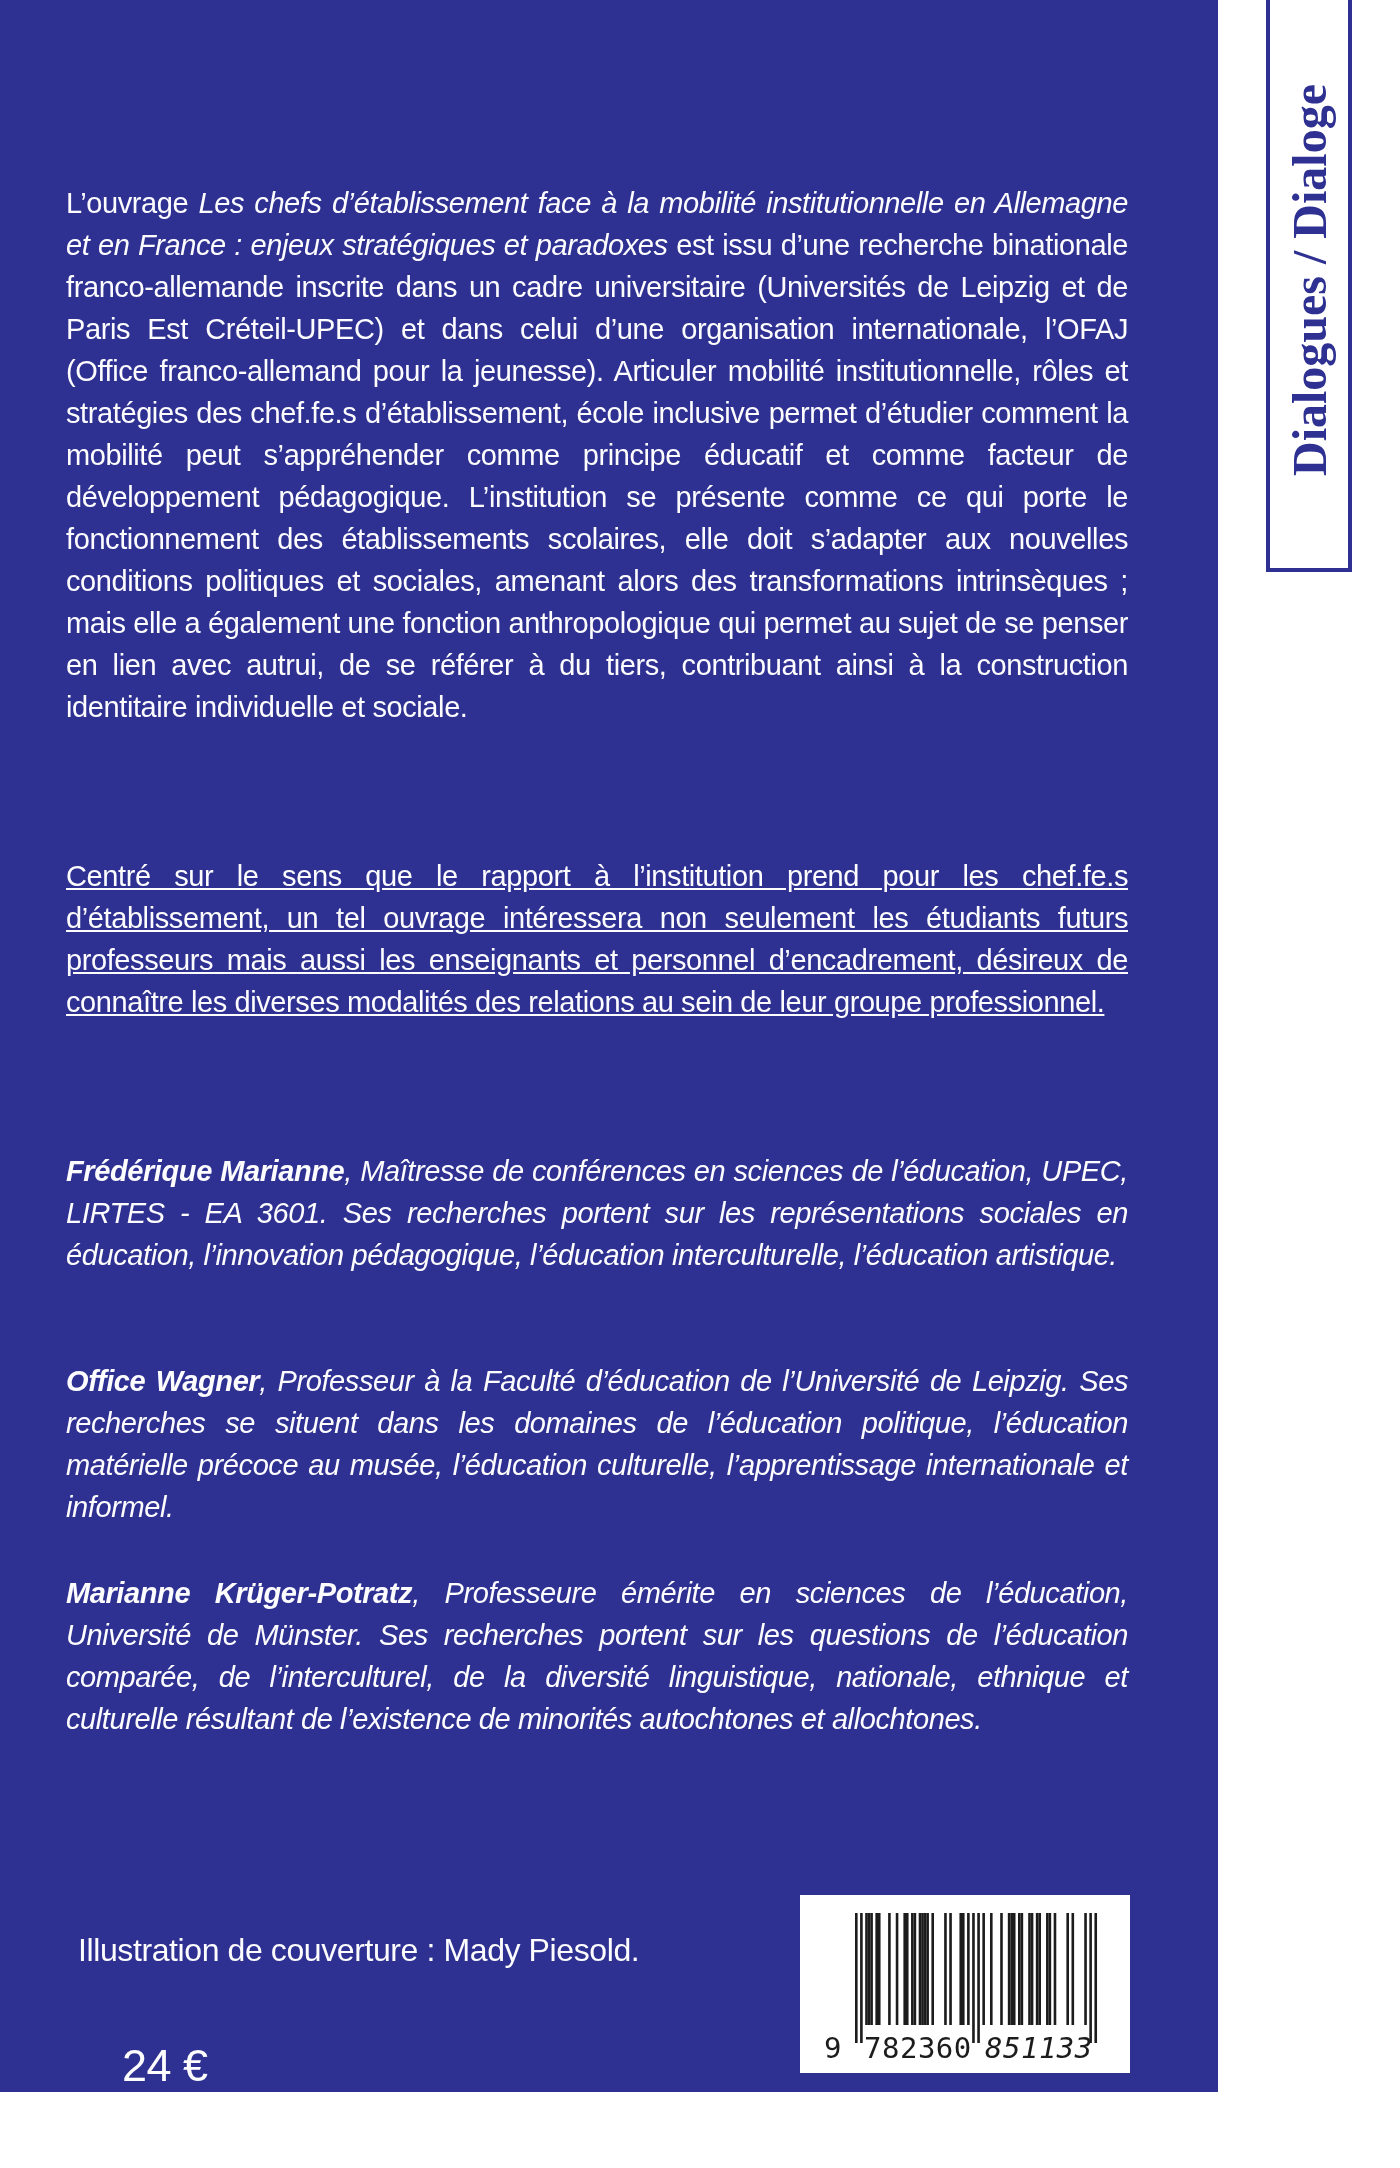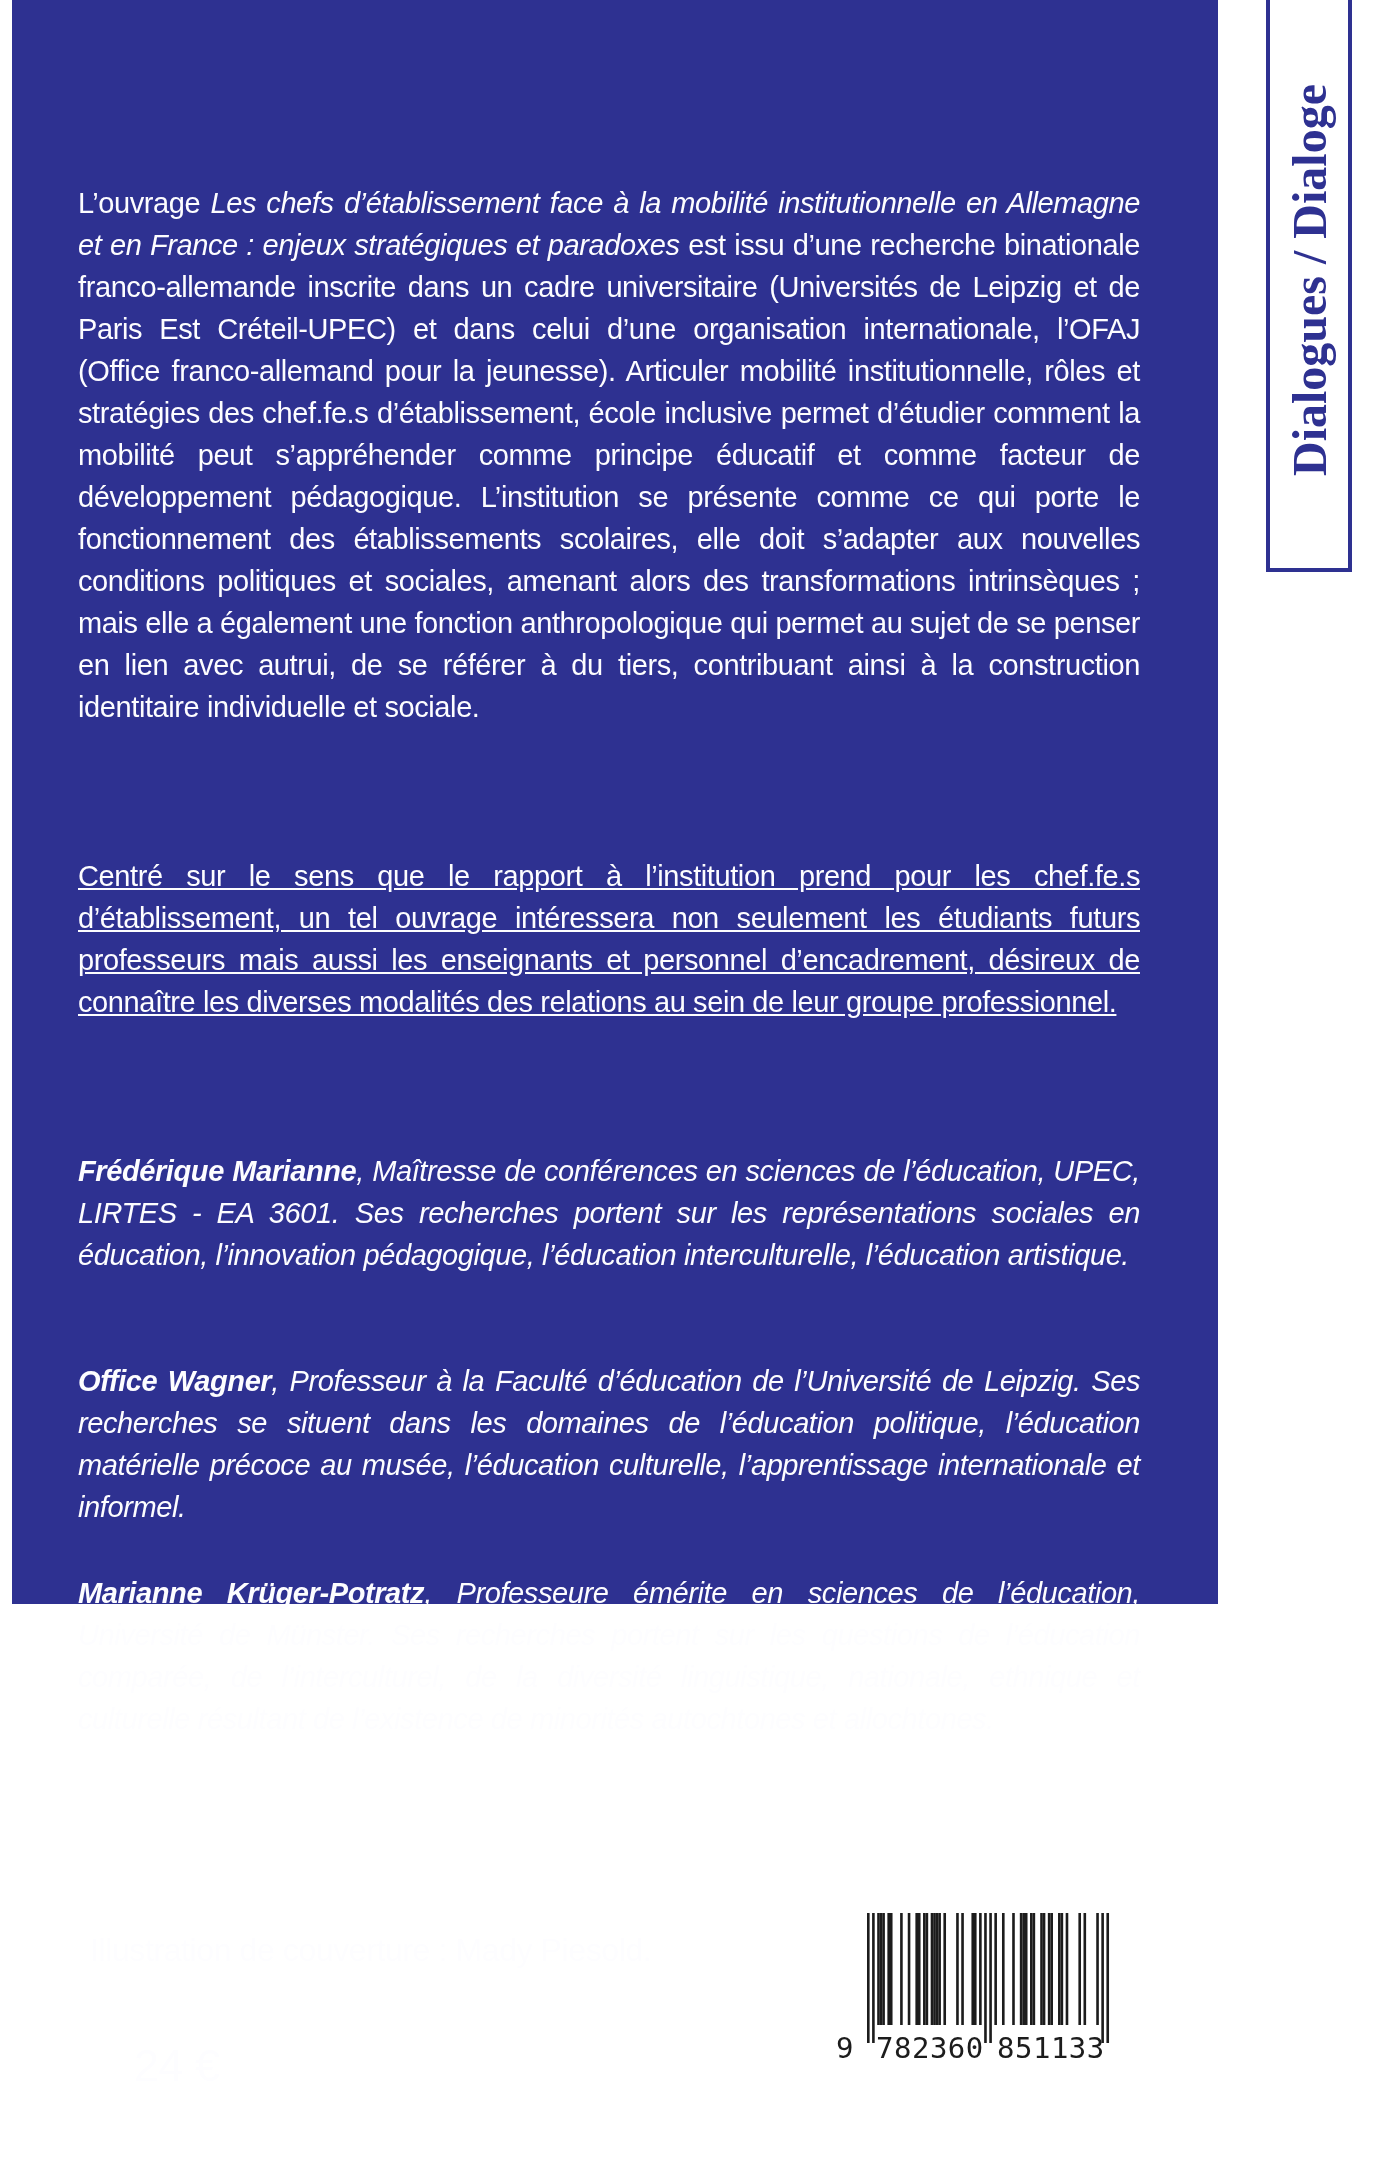--- a/index.html
+++ b/index.html
@@ -9,21 +9,21 @@
   }
   *{margin:0;padding:0;box-sizing:border-box;}
   html,body{width:1400px;height:2168px;}
   body{
     position:relative;
     background:#ffffff;
     font-family:"Liberation Sans","DejaVu Sans",sans-serif;
     overflow:hidden;
   }
   .cover{
-    position:absolute;left:12px;top:0;width:1218px;height:1604px;
+    position:absolute;left:0;top:0;width:1218px;height:2092px;
     background:var(--blue);
   }
   .para{
     position:absolute;left:66px;width:1062px;
     color:var(--txt);
     font-size:29px;line-height:42px;letter-spacing:-0.4px;
     text-align:justify;
     hyphens:none;-webkit-hyphens:none;
   }
   .seg-roman{font-style:normal;}
@@ -43,21 +43,21 @@
     background:#ffffff;
   }
   .barcode-box svg{position:absolute;left:0;top:0;}
   .bc-digits{
     position:absolute;top:136px;
     font-family:"DejaVu Sans Mono","Liberation Mono",monospace;
     font-size:29px;color:var(--ink);letter-spacing:0.5px;white-space:nowrap;
   }
   .bc-lead{left:24px;}
   .bc-g1{left:64px;}
-  .bc-g2{left:185px;}
+  .bc-g2{left:185px;font-style:italic;}
   .spine-strip{
     position:absolute;left:1218px;top:0;width:182px;height:2168px;
     background:#ffffff;
   }
   .series-box{
     position:absolute;left:48px;top:-12px;width:86px;height:584px;
     border:4px solid var(--blue);
     background:#ffffff;
   }
   .series-label{

